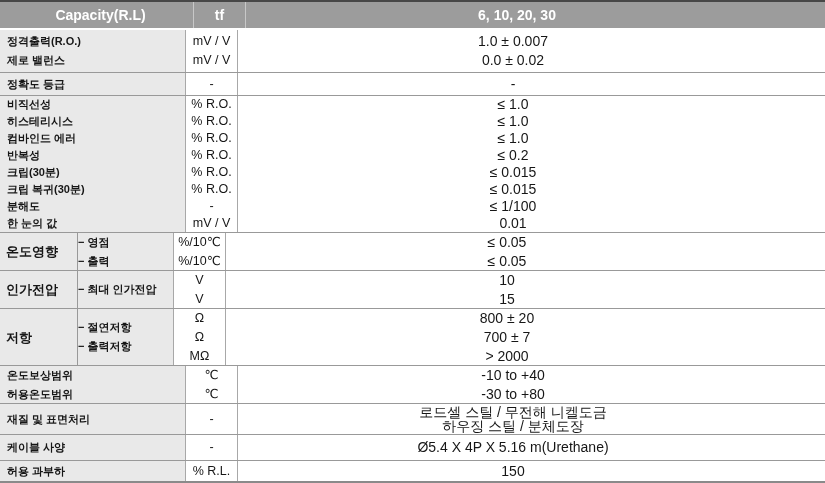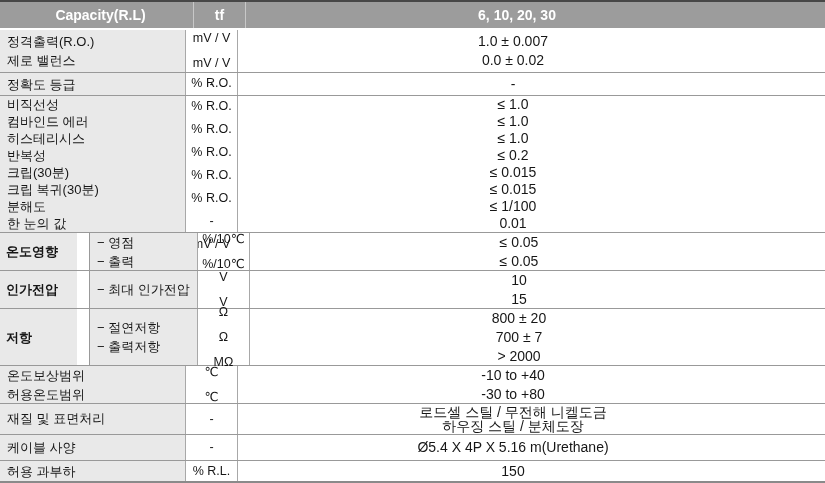--- a/index.html
+++ b/index.html
@@ -26,31 +26,31 @@
   .hdr .h-unit{width:53px;display:flex;align-items:center;justify-content:center;box-sizing:border-box;
     border-left:1px solid rgba(255,255,255,.45);border-right:1px solid rgba(255,255,255,.45);}
   .hdr .h-range{flex:1;display:flex;align-items:center;justify-content:center;padding-right:37px;box-sizing:border-box;}
   
   .block{display:flex;align-items:stretch;box-sizing:border-box;}
   .block + .block{border-top:1px solid var(--block-border,#999999);}
   .c-label{width:185px;box-sizing:border-box;background:var(--label-bg,#e9e9e9);
     display:flex;flex-direction:column;justify-content:center;padding-left:7px;}
   .c-group{width:77px;box-sizing:border-box;background:var(--label-bg,#e9e9e9);
     display:flex;align-items:center;padding-left:6px;}
-  .c-sub{width:108px;box-sizing:border-box;background:var(--label-bg,#e9e9e9);
+  .c-sub{width:96px;box-sizing:border-box;background:var(--label-bg,#e9e9e9);
     border-left:1px solid var(--block-border,#999999);
-    display:flex;flex-direction:column;justify-content:center;padding-left:7px;margin-left:12px;}
+    display:flex;flex-direction:column;justify-content:center;}
   .c-unit{width:53px;box-sizing:border-box;
     border-left:1px solid var(--column-border,#a8a8a8);
     border-right:1px solid var(--column-border,#a8a8a8);
-    display:flex;flex-direction:column;justify-content:center;align-items:center;text-align:center;gap:6px;}
+    display:flex;flex-direction:column;justify-content:center;align-items:center;text-align:center;}
   .c-value{flex:1;box-sizing:border-box;padding-right:37px;
     display:flex;flex-direction:column;justify-content:center;align-items:center;text-align:center;}
   .line{line-height:19px;white-space:nowrap;}
-  .lab{font-weight:400;font-size:13px;}
+  .lab{font-weight:700;font-size:11px;}
   .grp{font-weight:700;font-size:13px;}
   .unt{font-size:12.5px;}
   .val{font-size:14px;}
   .dense .line{line-height:17px;}
   .tight .line{line-height:14px;}
 </style>
 </head>
 <body>
 
 <div class="page">
@@ -84,22 +84,22 @@
       <div class="line unt">-</div>
     </div>
     <div class="c-value">
       <div class="line val">-</div>
     </div>
   </div>
 
   <div class="block dense" style="height:137px">
     <div class="c-label">
       <div class="line lab">비직선성</div>
+      <div class="line lab">히스테리시스</div>
       <div class="line lab">컴바인드 에러</div>
-      <div class="line lab">히스테리시스</div>
       <div class="line lab">반복성</div>
       <div class="line lab">크립(30분)</div>
       <div class="line lab">크립 복귀(30분)</div>
       <div class="line lab">분해도</div>
       <div class="line lab">한 눈의 값</div>
     </div>
     <div class="c-unit">
       <div class="line unt">% R.O.</div>
       <div class="line unt">% R.O.</div>
       <div class="line unt">% R.O.</div>

